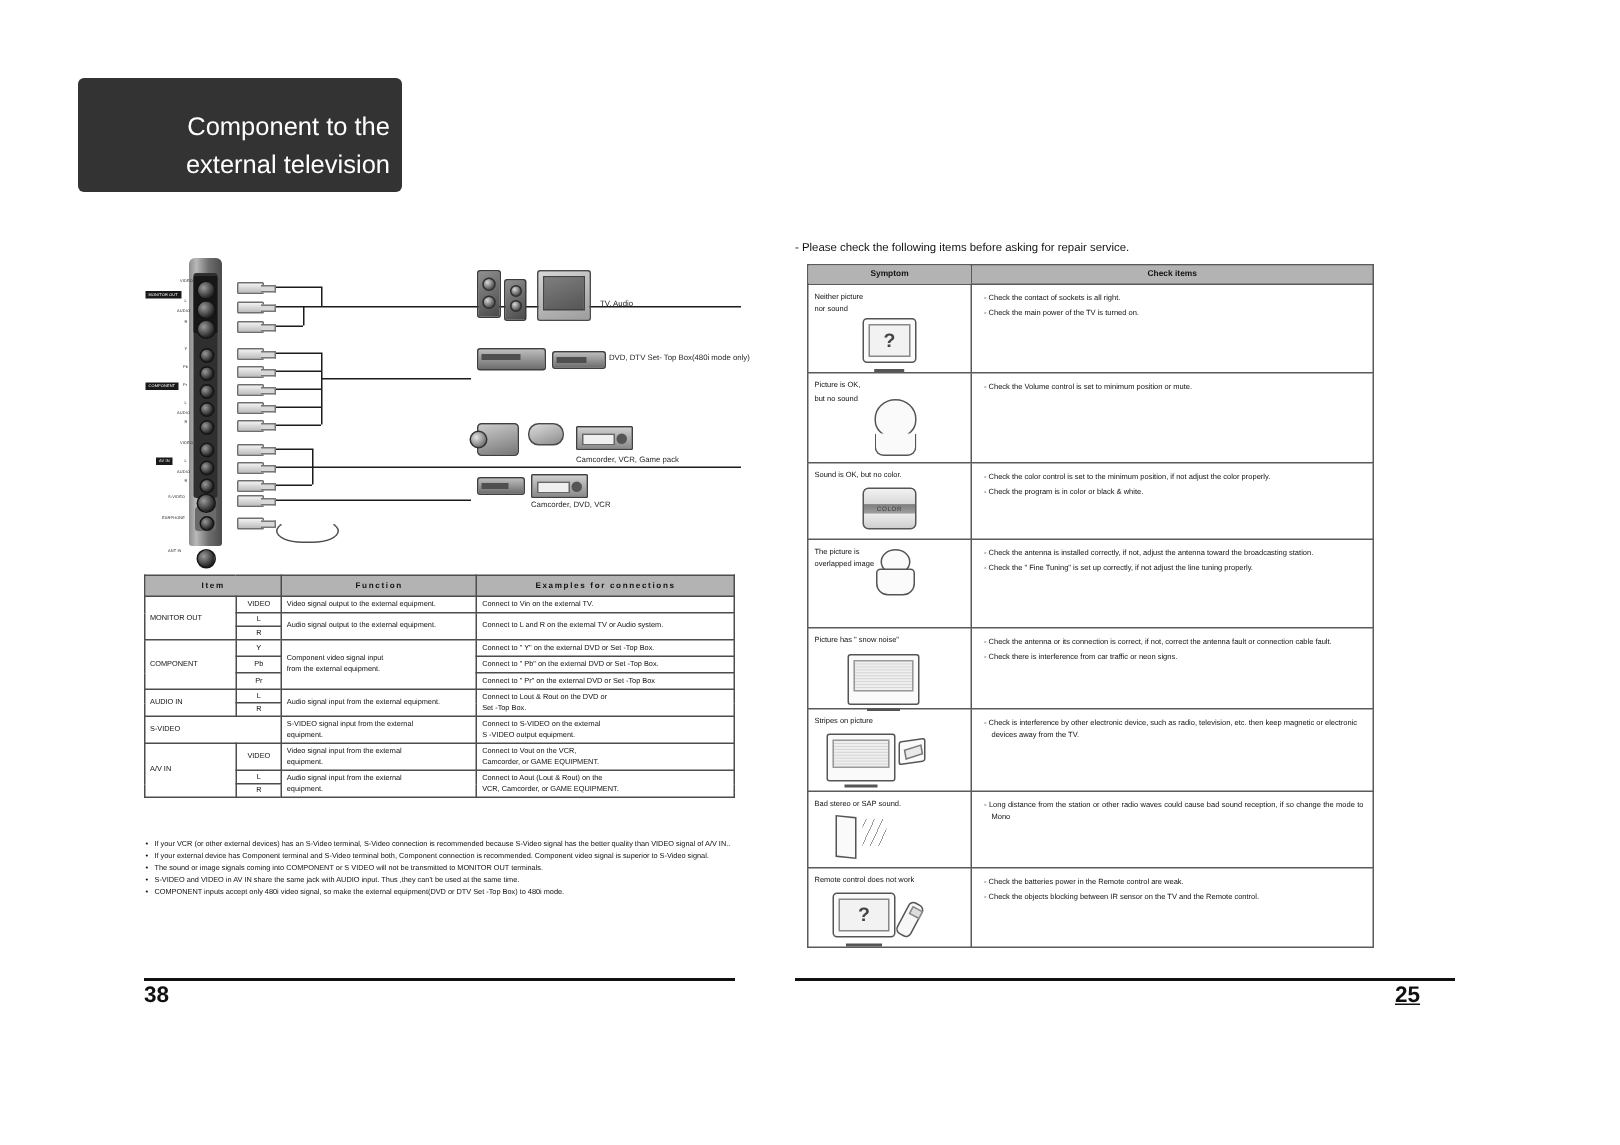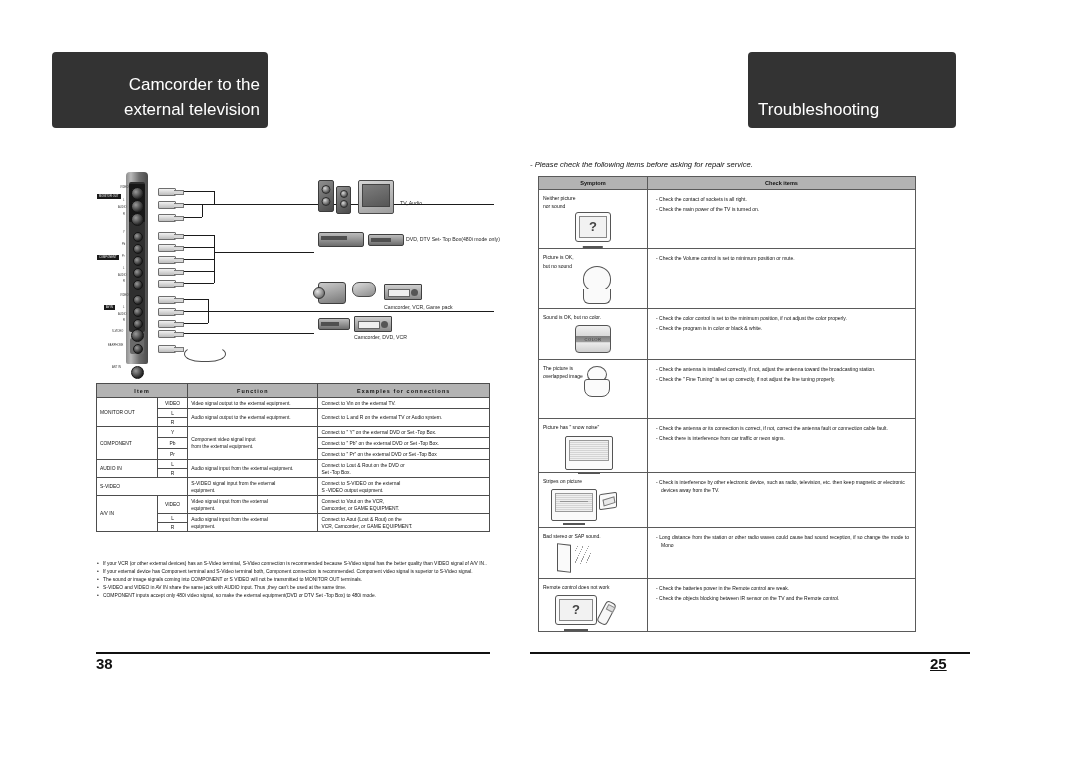--- a/index.html
+++ b/index.html
@@ -149,21 +149,21 @@
   .notes{
     position:absolute;left:96px;top:560px;width:392px;
     font-size:4.9px;line-height:7.6px;color:#111;
   }
   .notes .n{position:relative;padding-left:7px;margin-bottom:.5px;}
   .notes .n:before{content:"•";position:absolute;left:1px;top:-0.5px;font-size:5px;}
 
   
   .intro{
     position:absolute;left:530px;top:160px;width:440px;
-    font-size:7.6px;color:#111;font-style:italic;
+    font-size:7.6px;color:#111;
   }
   .rtab{
     position:absolute;left:538px;top:176px;width:378px;
     font-size:5px;color:#111;
   }
   .rtab th,.rtab td{border:.6px solid #5a5a5a;vertical-align:top;}
   .rtab thead th{
     background:#b3b3b3;text-align:center;font-weight:700;font-size:5.6px;
     padding:3px 2px;
   }
@@ -248,26 +248,23 @@
   .ghost .g-h{position:absolute;left:4px;top:0;width:18px;height:15px;border:1.2px solid #555;border-radius:50%;background:#fbfbfb;}
   .ghost .g-b{position:absolute;left:1px;top:13px;width:24px;height:16px;border:1.2px solid #555;border-radius:3px 3px 8px 8px;background:#fbfbfb;}
 </style>
 </head>
 <body>
 
 <div class="spread">
 
   <div class="hdr hdr-left">
     <div class="t">
-      <span>Camcorder to the</span><br>
+      <span>Component to the</span><br>
       <span>external television</span>
     </div>
-  </div>
-  <div class="hdr hdr-right">
-    <div class="t">Troubleshooting</div>
   </div>
 
   <div class="diagram">
     <div class="tvpanel"></div>
 
     <div class="blkbox" style="top:14px;height:38px;"></div>
     <div class="jack big" style="top:17px;"></div>
     <div class="jack big" style="top:30px;"></div>
     <div class="jack big" style="top:43px;"></div>
 

